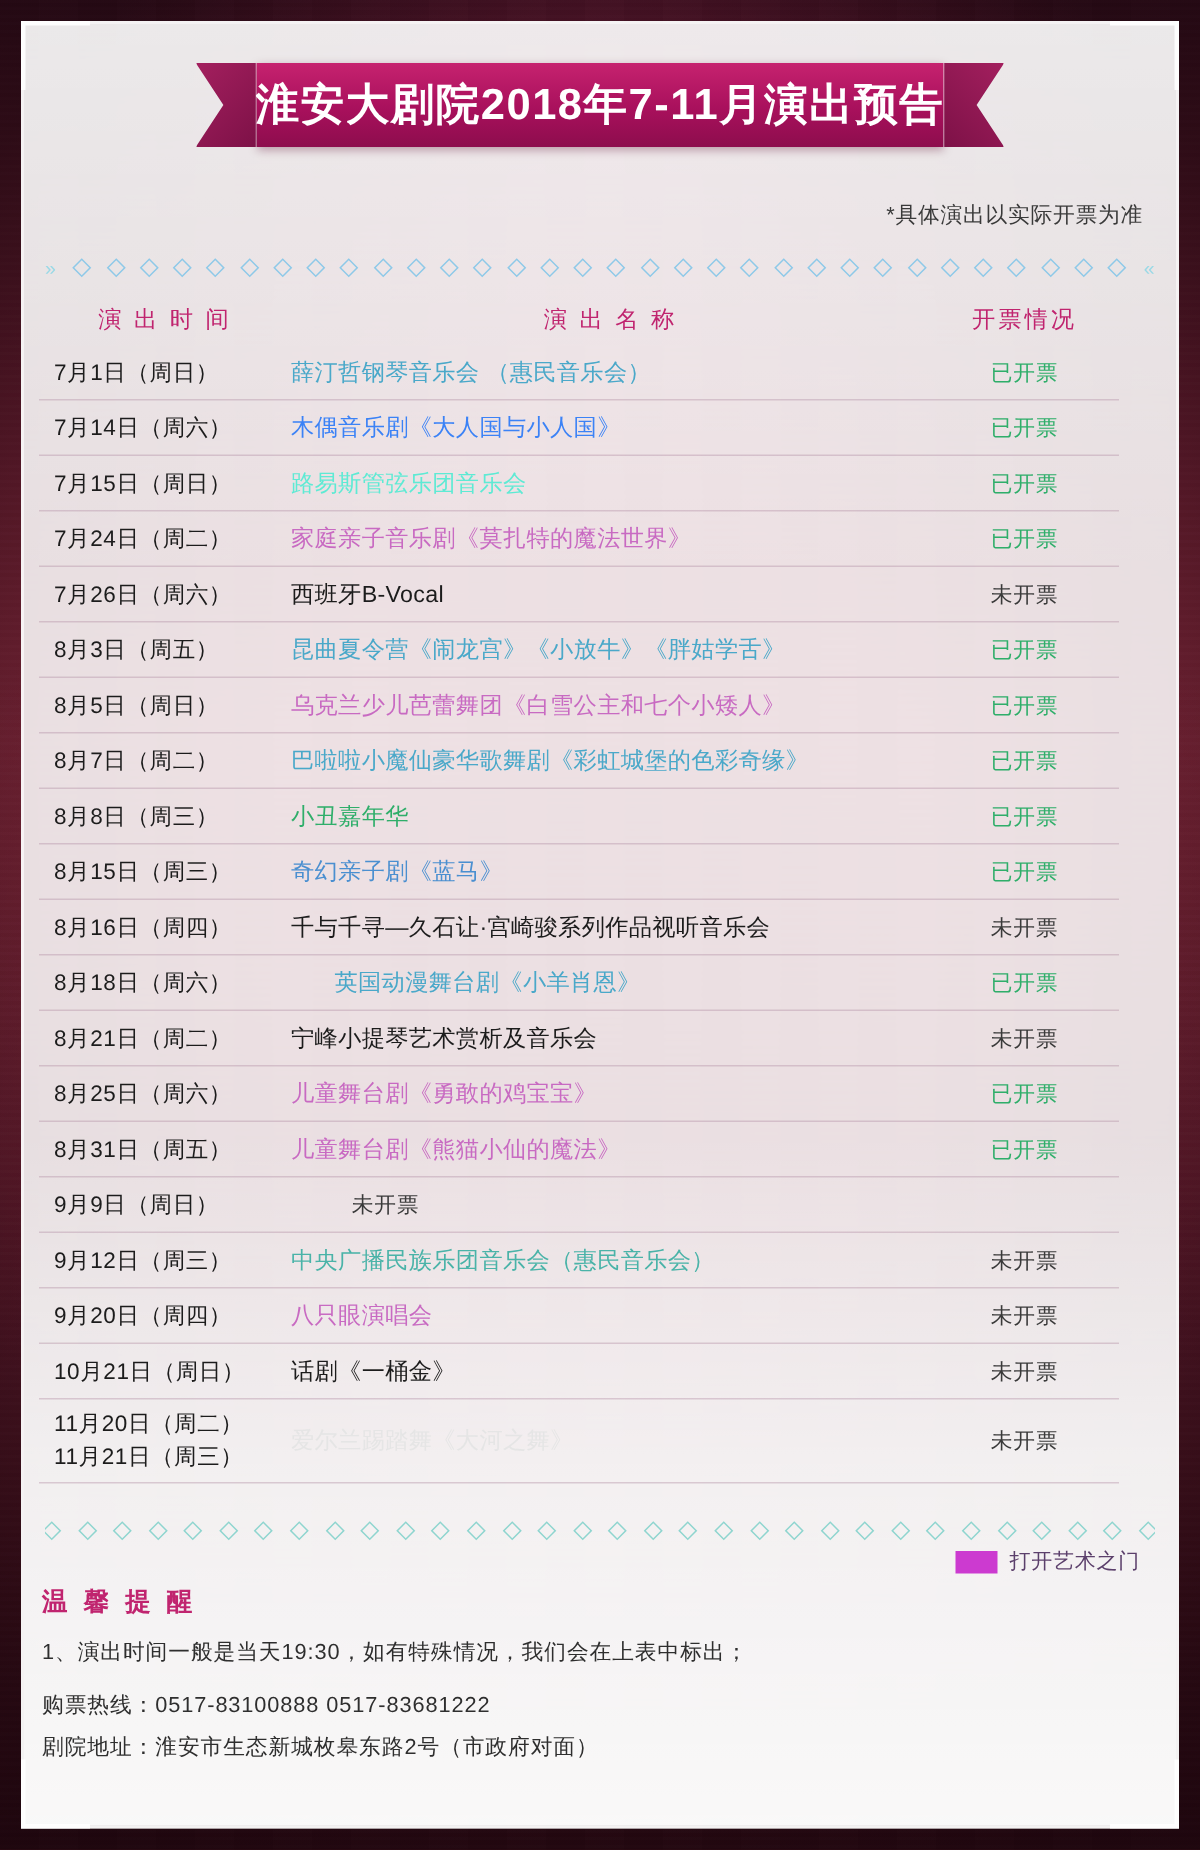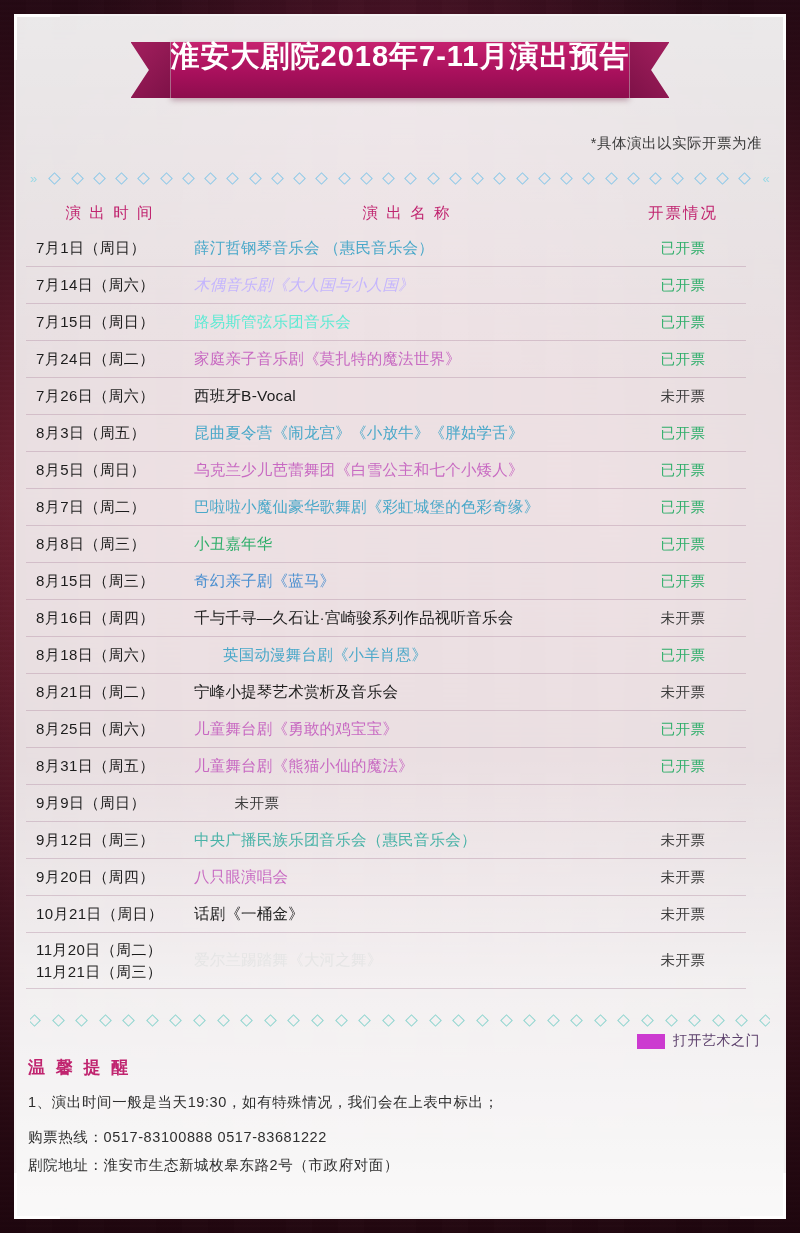--- a/index.html
+++ b/index.html
@@ -65,21 +65,21 @@
     background: linear-gradient(135deg,#a31f5e,#7d1147);
     clip-path: polygon(0 0, 100% 0, 100% 100%, 0 100%, 46% 50%);
   }
   .ribbon-right{
     background: linear-gradient(225deg,#a31f5e,#7d1147);
     clip-path: polygon(0 0, 100% 0, 54% 50%, 100% 100%, 0 100%);
   }
   .banner{
     height:56px; padding:0 0;
     background: linear-gradient(180deg,#c6226f 0%, #a8105c 55%, #8d0d4d 100%);
-    display:flex; align-items:flex-start; justify-content:center;
+    display:flex; align-items:center; justify-content:center;
     box-shadow: 0 2px 6px rgba(90,0,40,.35);
   }
   .banner h1{
     color:#ffffff; font-size:29px; font-weight:bold; letter-spacing:1px;
     white-space:nowrap; line-height:1;
   }
 
   
   .note{
     position:absolute; right:38px; top:134px;
@@ -230,21 +230,21 @@
         <span class="n0" style="color: rgb(74, 168, 201);">薛汀哲钢琴音乐会 （惠民音乐会）</span>
       </div>
     <div class="c-status"><span class="s0" style="color: rgb(47, 174, 106);">已开票</span></div>
   </div>
 
   <div class="row">
     <div class="c-date">
         <span>7月14日（周六）</span>
       </div>
     <div class="c-name">
-        <span class="n1" style="color: #c4b5fd; font-style: italic;">木偶音乐剧《大人国与小人国》</span>
+        <span class="n1" style="color: #3b82f6;">木偶音乐剧《大人国与小人国》</span>
       </div>
     <div class="c-status"><span class="s1" style="color: rgb(47, 174, 106);">已开票</span></div>
   </div>
 
   <div class="row">
     <div class="c-date">
         <span>7月15日（周日）</span>
       </div>
     <div class="c-name">
         <span class="n2" style="color: #5eead4;">路易斯管弦乐团音乐会</span>

